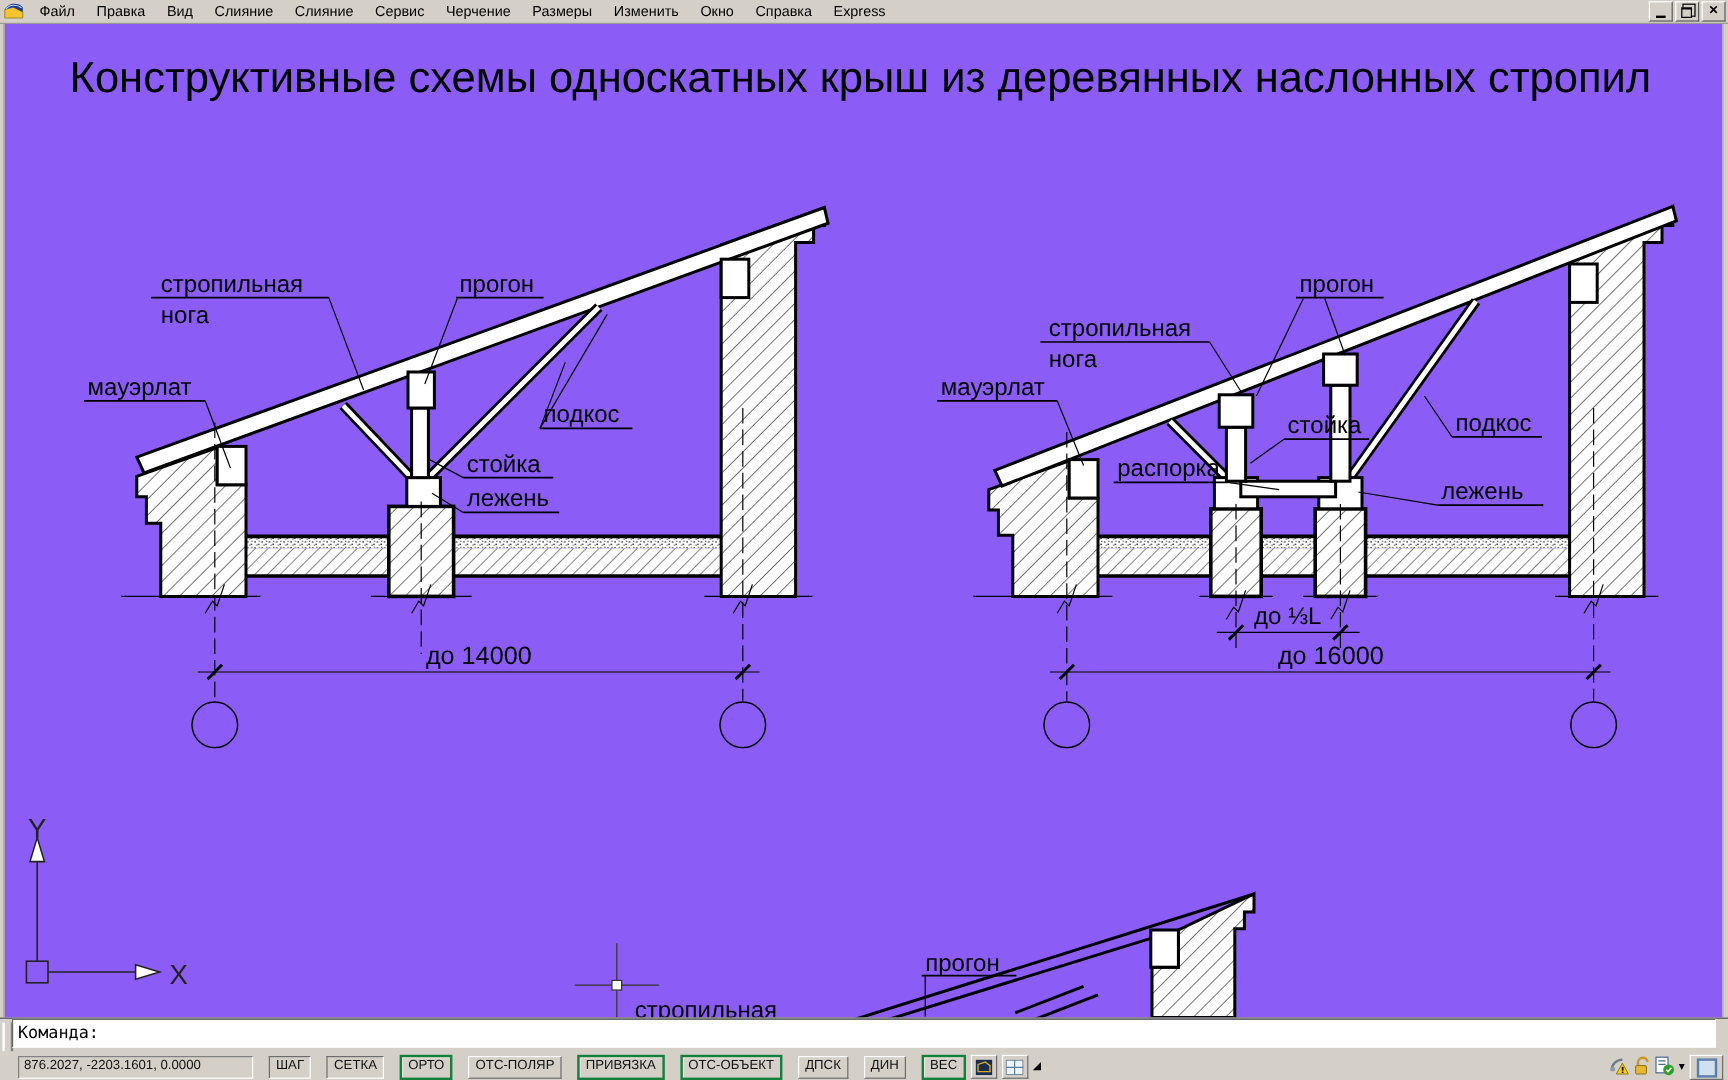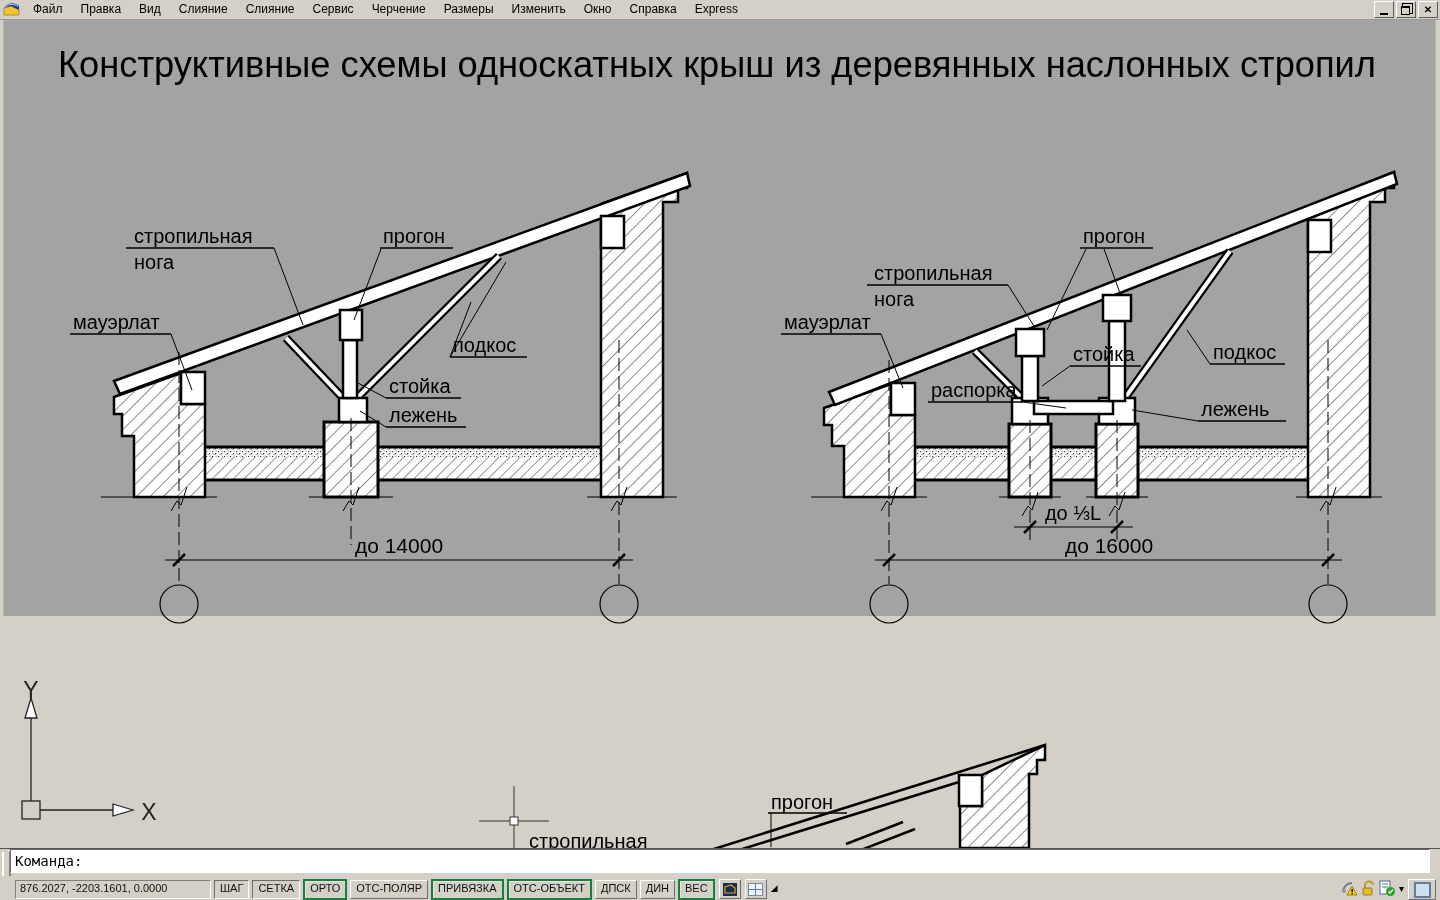--- a/index.html
+++ b/index.html
@@ -10,42 +10,42 @@
   .appicon{width:17px;height:15px;margin:1px 4px 1px 3px;}
   .menuitem{font-size:12px;color:#000;padding:2px 9px 3px 9px;white-space:nowrap;cursor:default;}
   .winbtns{position:absolute;right:2px;top:1px;display:flex;gap:2px;}
   .wbtn{width:18px;height:15px;background:#d4d0c8;border:1px solid;
     border-color:#fff #5a5a5a #5a5a5a #fff;display:flex;align-items:center;justify-content:center;
     font-size:10px;font-weight:bold;line-height:10px;}
   .wbtn .minbar{width:8px;height:2px;background:#000;margin-top:8px;}
   .wbtn .restore{width:7px;height:6px;border:1px solid #000;border-top-width:2px;background:#d4d0c8;
     box-shadow:2px -2px 0 -0px #d4d0c8,2px -2px 0 1px #000;margin:2px 2px 0 0;}
   
-  .canvas{position:absolute;left:3px;top:20px;width:1431px;height:596px;background:#a3a3a3;
+  .canvas{position:absolute;left:3px;top:20px;width:1431px;height:828px;background:#8b5cf6;
     border-left:1px solid #b8b4a8;border-right:1px solid #b8b4a8;}
   svg text{font-family:"Liberation Sans",sans-serif;fill:#000;}
   .lbl{font-size:20px;}
   .dim{font-size:21px;}
   .ttl{font-size:36px;}
   .ucsT{font-size:23px;fill:#222;font-weight:100;}
   
   .cmd{position:absolute;left:0;top:848px;width:1440px;height:30px;background:#d4d0c8;
     border-top:1px solid #505050;}
   .cmdgrip{position:absolute;left:2px;top:3px;width:5px;height:24px;
     border-left:2px solid #fff;border-right:2px solid #808080;}
   .cmdbox{position:absolute;left:10px;top:0;width:1420px;height:24px;background:#fff;
     border:1px solid;border-color:#6a6a6a #fff #fff #6a6a6a;
     font-family:"DejaVu Sans Mono",monospace;font-size:14px;color:#000;
     padding:3px 0 0 4px;box-sizing:border-box;}
   
   .status{position:absolute;left:0;top:878px;width:1440px;height:22px;background:#d4d0c8;
     display:flex;align-items:center;}
   .coord{width:190px;height:16px;margin-left:15px;border:1px solid;
     border-color:#808080 #fff #fff #808080;font-size:11px;padding:1px 0 0 4px;color:#111;}
-  .tgl{height:16px;margin-left:3px;font-size:11px;color:#111;padding:1px 5px 0 5px;
+  .tgl{height:16px;margin-left:13px;font-size:11px;color:#111;padding:1px 5px 0 5px;
     background:#d4d0c8;white-space:nowrap;}
   .raised{border:1px solid;border-color:#fff #6d6d6d #6d6d6d #fff;}
   .pressed{border:1px solid;border-color:#6d6d6d #fff #fff #6d6d6d;}
   .active{border:2px solid #15803d;box-shadow:inset 1px 1px 0 #e8e4d8;}
   .iconbtn{width:20px;height:18px;margin-left:4px;border:1px solid;
     border-color:#fff #6d6d6d #6d6d6d #fff;display:flex;align-items:center;justify-content:center;background:#d4d0c8;}
   .tray{position:absolute;right:36px;top:880px;display:flex;align-items:center;gap:3px;}
   .cleanbtn{position:absolute;right:4px;top:879px;width:26px;height:19px;border:1px solid;
     border-color:#fff #6d6d6d #6d6d6d #fff;background:#d4d0c8;
     display:flex;align-items:center;justify-content:center;}

